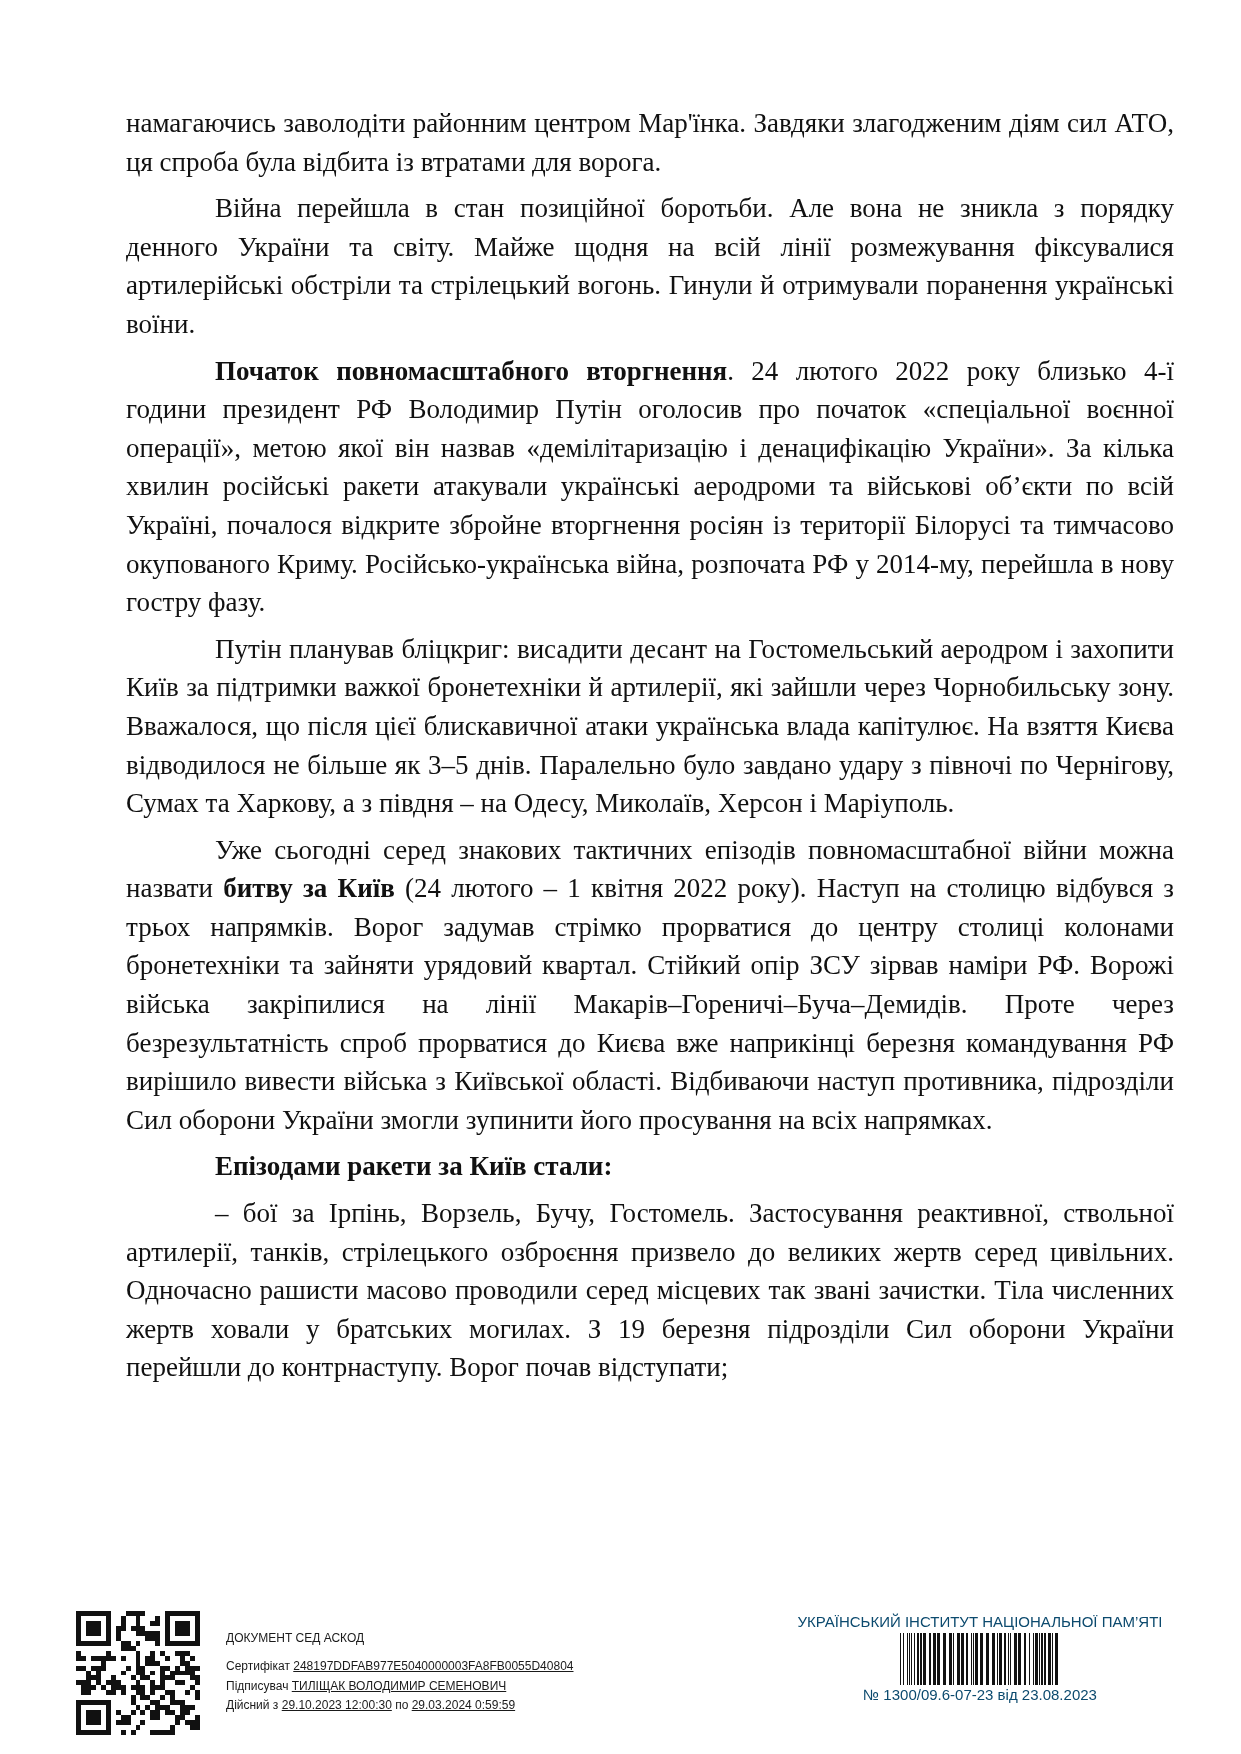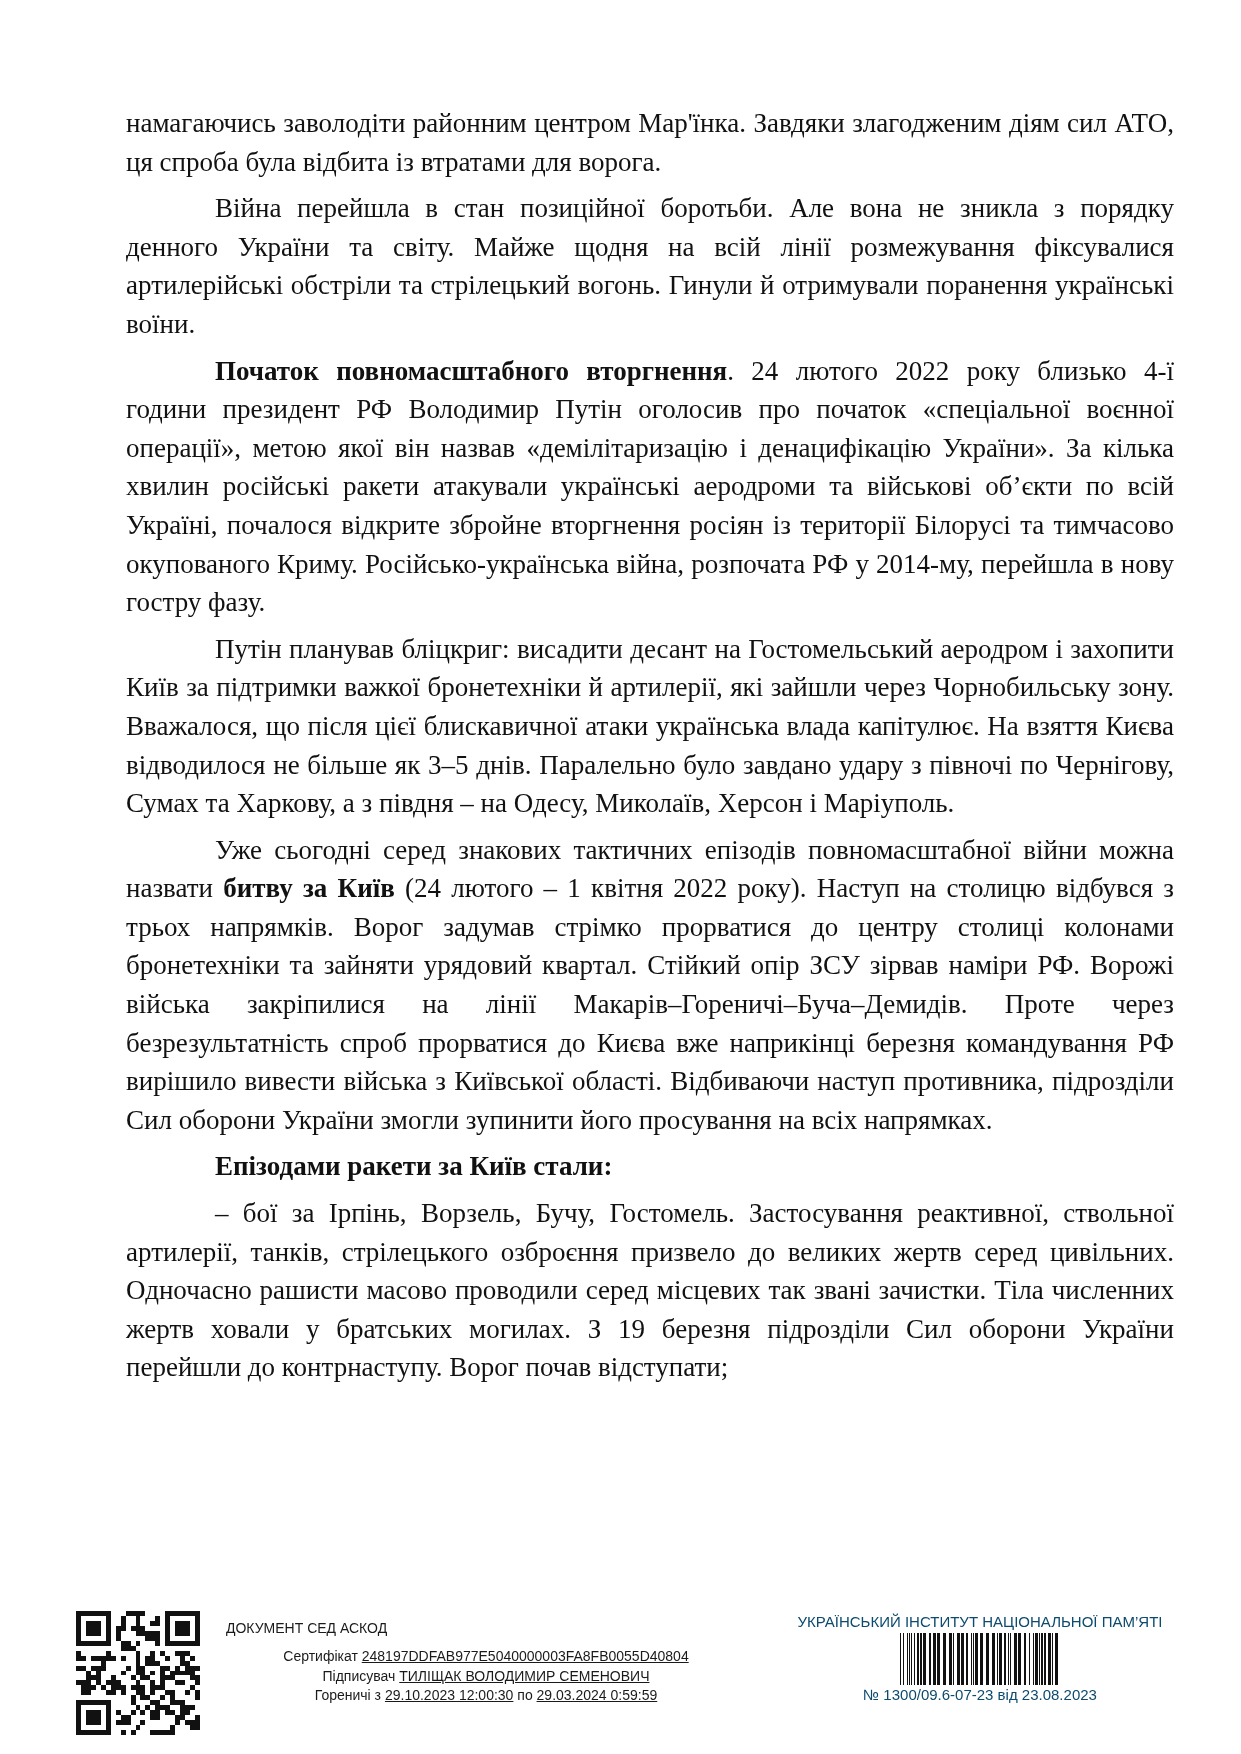--- a/index.html
+++ b/index.html
@@ -8,25 +8,25 @@
     position: absolute; left: 118px; top: 96px; width: 1064px;
     font-family: "Liberation Serif", "DejaVu Serif", serif;
     font-size: 27px; line-height: 38.6px; text-align: justify;
   }
   .page-body p { margin: 8px; }
   .page-body p.indent { text-indent: 89px; }
   .page-body b { font-weight: bold; }
   .footer-left { position: absolute; left: 76px; top: 1611px; }
   .qr { position: absolute; left: 0; top: 0; width: 124px; height: 124px; }
   .sign-block {
-    position: absolute; left: 150px; top: 4px; width: 520px;
-    font-family: "Liberation Sans", "DejaVu Sans", sans-serif; font-size: 14px; color: #1a1a1a;
+    position: absolute; left: 150px; top: 14px; width: 520px;
+    font-family: "Liberation Sans", "DejaVu Sans", sans-serif; font-size: 12px; color: #1a1a1a;
   }
   .sign-title { line-height: 18px; margin-top: 4px; margin-bottom: 10px; }
-  .sign-row { line-height: 19.5px; white-space: nowrap; text-align: center; }
+  .sign-row { line-height: 19.5px; white-space: nowrap; }
   .u { text-decoration: underline; }
   .footer-right {
     position: absolute; left: 760px; top: 1613px; width: 440px; text-align: center;
     font-family: "Liberation Sans", "DejaVu Sans", sans-serif; font-size: 15px; color: #0c4a6e;
   }
   .org-name { line-height: 18px; }
   .barcode { display: block; margin: 2px auto 0 auto; width: 164px; height: 52px; }
   .reg-number { line-height: 18px; margin-top: 1px; }
 </style>
 </head>
@@ -50,21 +50,21 @@
     <div class="sign-title">ДОКУМЕНТ СЕД АСКОД</div>
     <div class="sign-row">
       <span>Сертифікат</span>
       <span class="u">248197DDFAB977E5040000003FA8FB0055D40804</span>
     </div>
     <div class="sign-row">
       <span>Підписувач</span>
       <span class="u">ТИЛІЩАК ВОЛОДИМИР СЕМЕНОВИЧ</span>
     </div>
     <div class="sign-row">
-      <span>Гореничі з</span>
+      <span>Дійсний з</span>
       <span class="u">29.10.2023 12:00:30</span>
       <span>по</span>
       <span class="u">29.03.2024 0:59:59</span>
     </div>
   </div>
 </div>
 
 <div class="footer-right">
   <div class="org-name">УКРАЇНСЬКИЙ ІНСТИТУТ НАЦІОНАЛЬНОЇ ПАМ’ЯТІ</div>
   <svg class="barcode" viewBox="0 0 164 52" shape-rendering="crispEdges" id="barcode">

